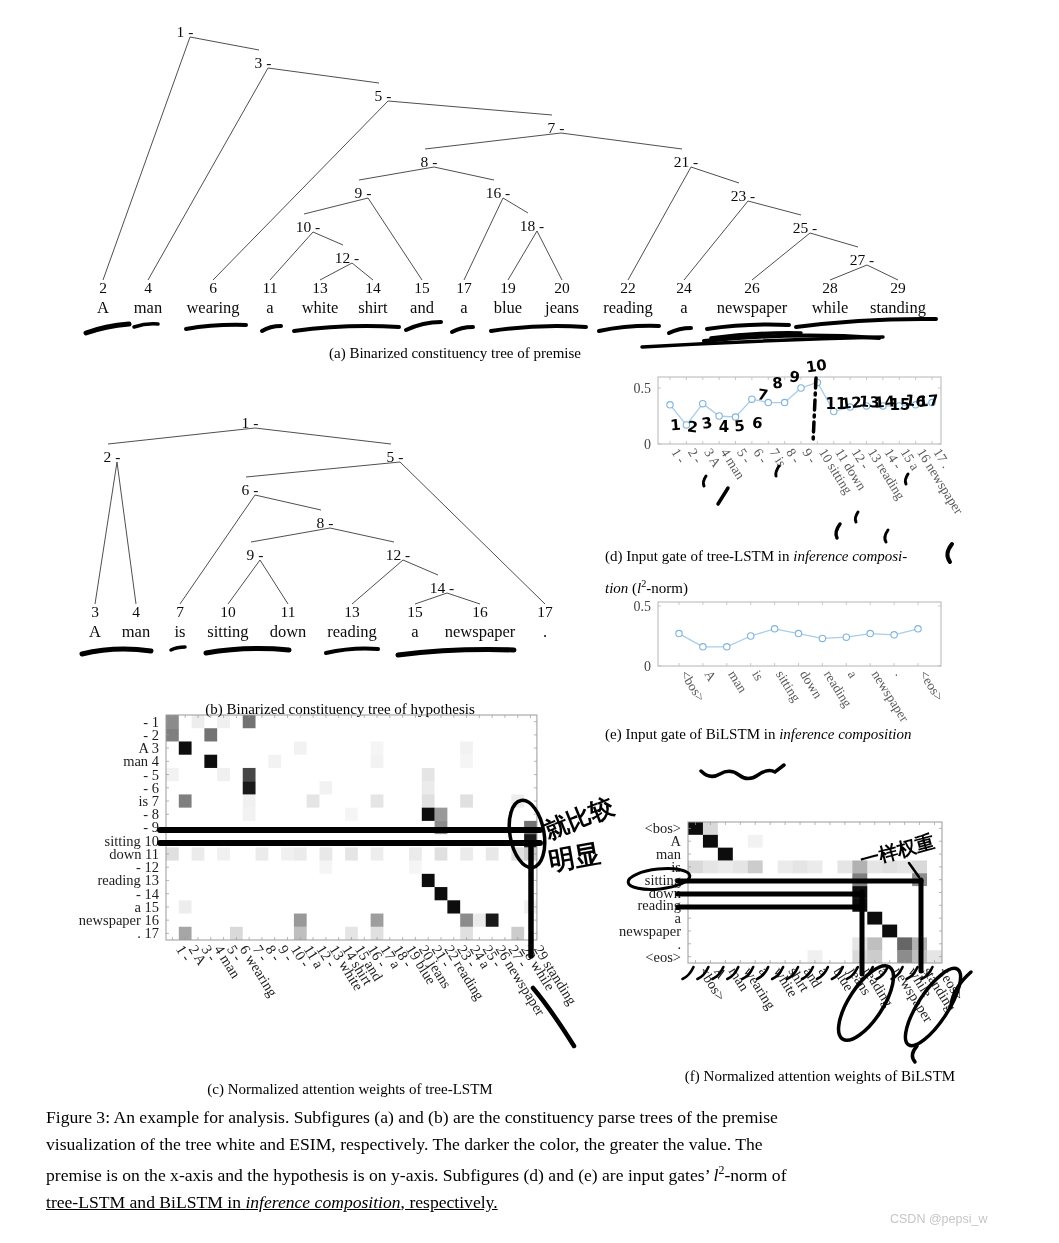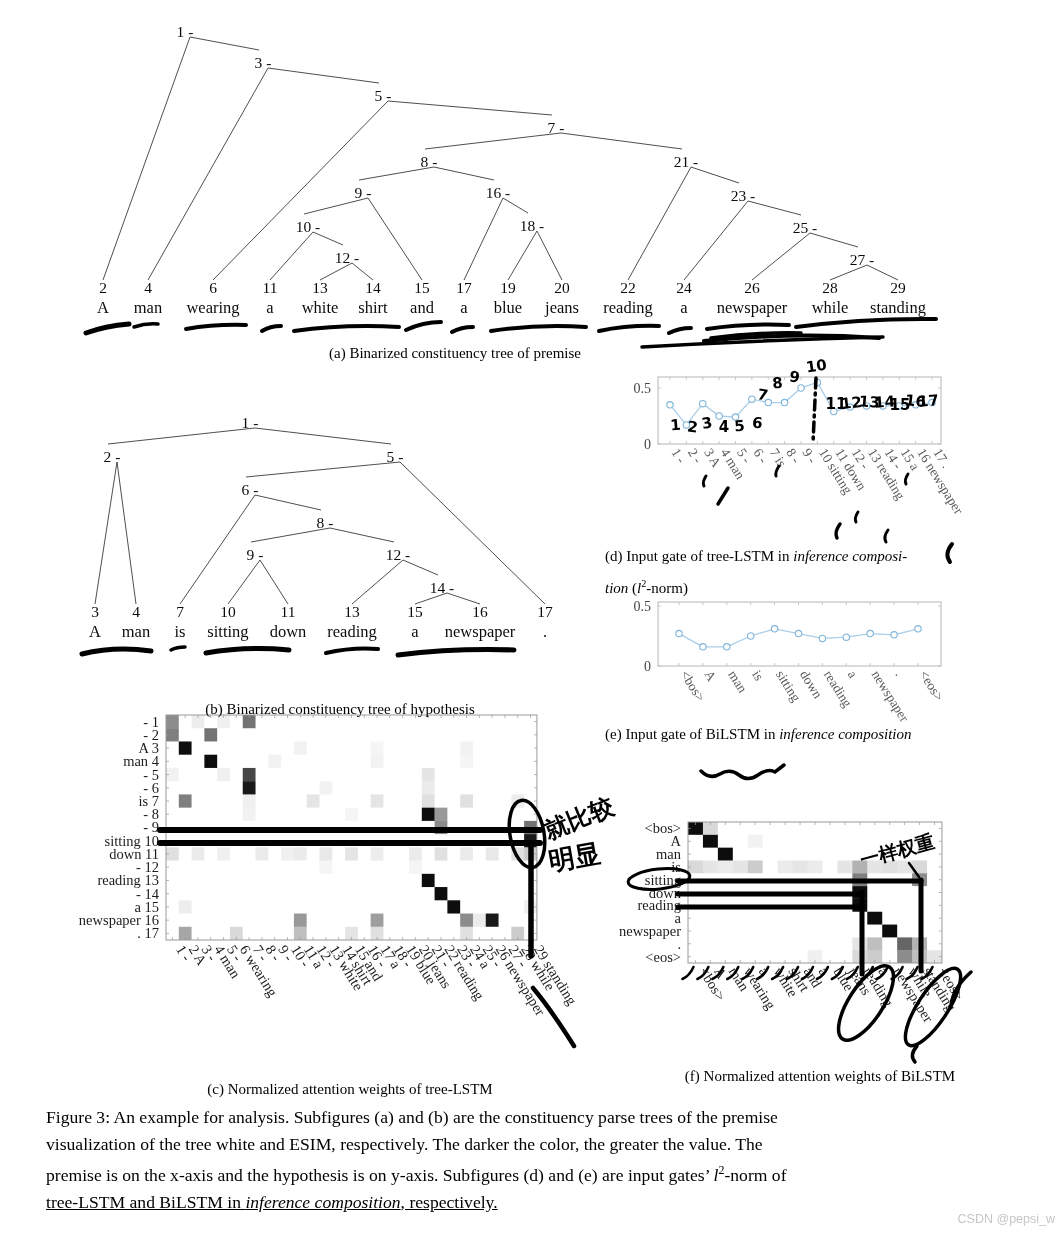--- a/index.html
+++ b/index.html
@@ -12,21 +12,21 @@
   .ylab{font:14px "Liberation Serif",serif;fill:#474747;}
   .heatlab{font:14.5px "Liberation Serif",serif;fill:#1c1c1c;}
   .hand{font-family:"DejaVu Sans",sans-serif;font-weight:700;fill:#000;}
   .subcap{position:absolute;font-size:15px;line-height:22px;}
   .subcap .it,.maincap .it{font-style:italic;}
   .sup{vertical-align:super;font-size:68%;}
   .center{text-align:center;}
   .maincap{position:absolute;left:46px;top:1104px;width:968px;font-size:17.6px;line-height:26.6px;}
   .maincap .ln{text-align:justify;text-justify:inter-word;}
   .maincap .ln.last{text-align:left;text-decoration:underline;}
-  .watermark{position:absolute;left:890px;top:1212px;width:165px;text-align:right;
+  .watermark{position:absolute;left:890px;top:1212px;width:165px;
              font-family:"Liberation Sans",sans-serif;font-size:12.5px;color:#c6c6c6;}
 </style>
 </head>
 <body>
 
 <div id="canvas">
 
   <svg id="fig" width="1059" height="1095" viewBox="0 0 1059 1095">
 
     <g id="gen-layer">

